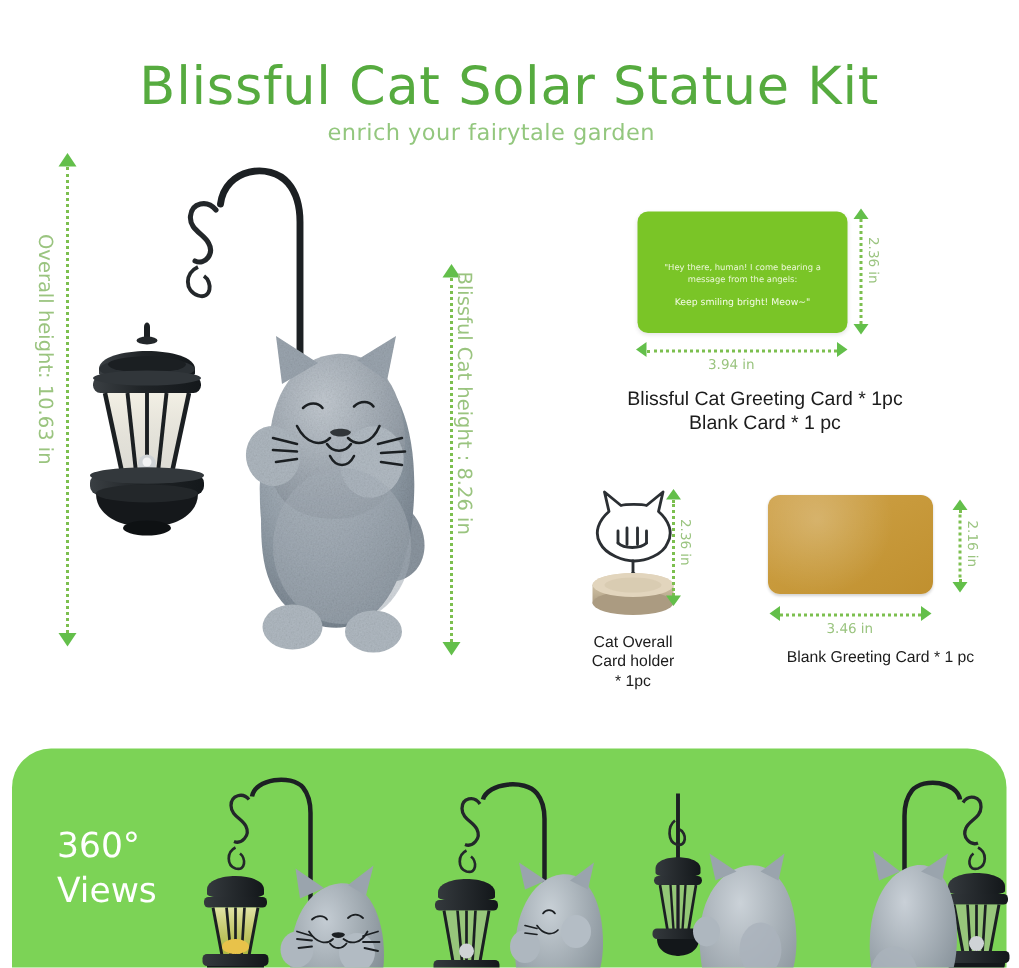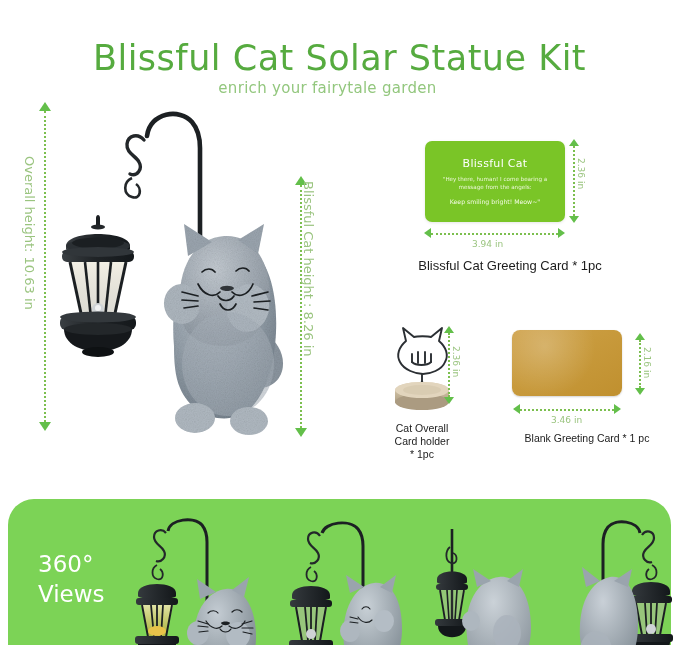--- a/index.html
+++ b/index.html
@@ -237,40 +237,40 @@
         <path d="M200,200 L216,196"></path>
         <path d="M202,206 L218,205"></path>
         <path d="M202,212 L216,214"></path>
       </g>
       <path d="M168,192 C170,189 180,189 182,192 C181,196 169,196 168,192 Z" fill="#1b1f22" opacity="0.85"></path>
     </svg>
   </div>
 
 
   <div class="greencard" style="left:425px; top:105px; width:140px; height:81px;">
-    <div class="gc-title">Blissful Cat</div>
     <div class="gc-body">
       <div>"Hey there, human! I come bearing a</div>
       <div>message from the angels:</div>
     </div>
     <div class="gc-body2">Keep smiling bright! Meow~"</div>
   </div>
 
   <div class="arrow-up sm" style="left:569px; top:103px;"></div>
   <div class="vline" style="left:573px; top:110px; height:70px;"></div>
   <div class="arrow-down sm" style="left:569px; top:180px;"></div>
   <div class="dimlabel small vtext" style="left:586px; top:122px;">2.36 in</div>
 
   <div class="arrow-left sm" style="left:424px; top:192px;"></div>
   <div class="hline" style="left:431px; top:197px; width:127px;"></div>
   <div class="arrow-right sm" style="left:558px; top:192px;"></div>
   <div class="dimlabel small" style="left:472px; top:203px;">3.94 in</div>
 
   <div class="caption" style="left:400px; top:222px; width:220px;">
     <div>Blissful Cat Greeting Card * 1pc</div>
+    <div>Blank Card * 1 pc</div>
   </div>
 
   <div class="art" style="left:382px; top:278px; width:80px; height:100px;">
     <svg width="80" height="100" viewBox="0 0 80 100">
       <defs>
         <linearGradient id="wood" x1="0" y1="0" x2="0" y2="1">
           <stop offset="0%" stop-color="#cfc0a4"></stop>
           <stop offset="45%" stop-color="#bdae92"></stop>
           <stop offset="100%" stop-color="#a2927a"></stop>
         </linearGradient>

